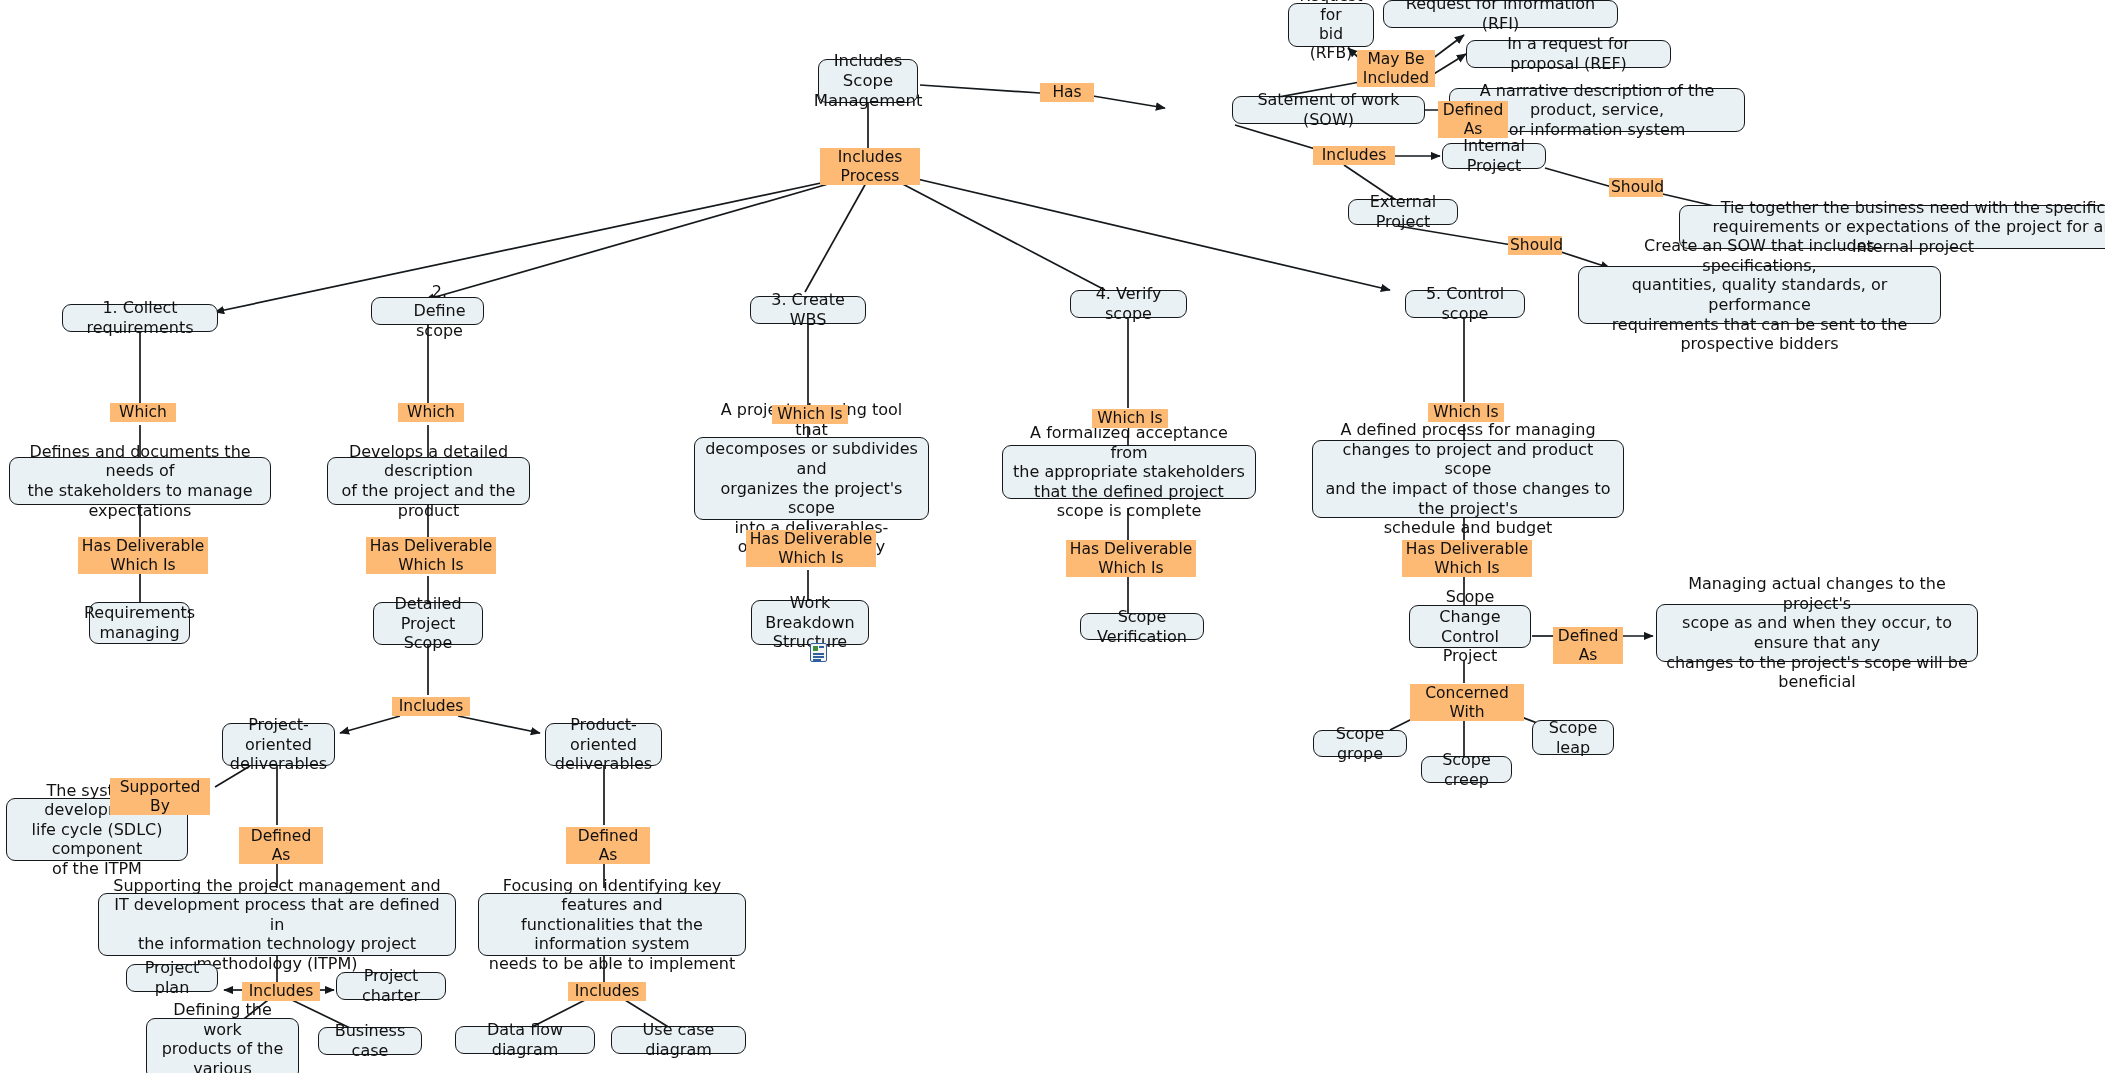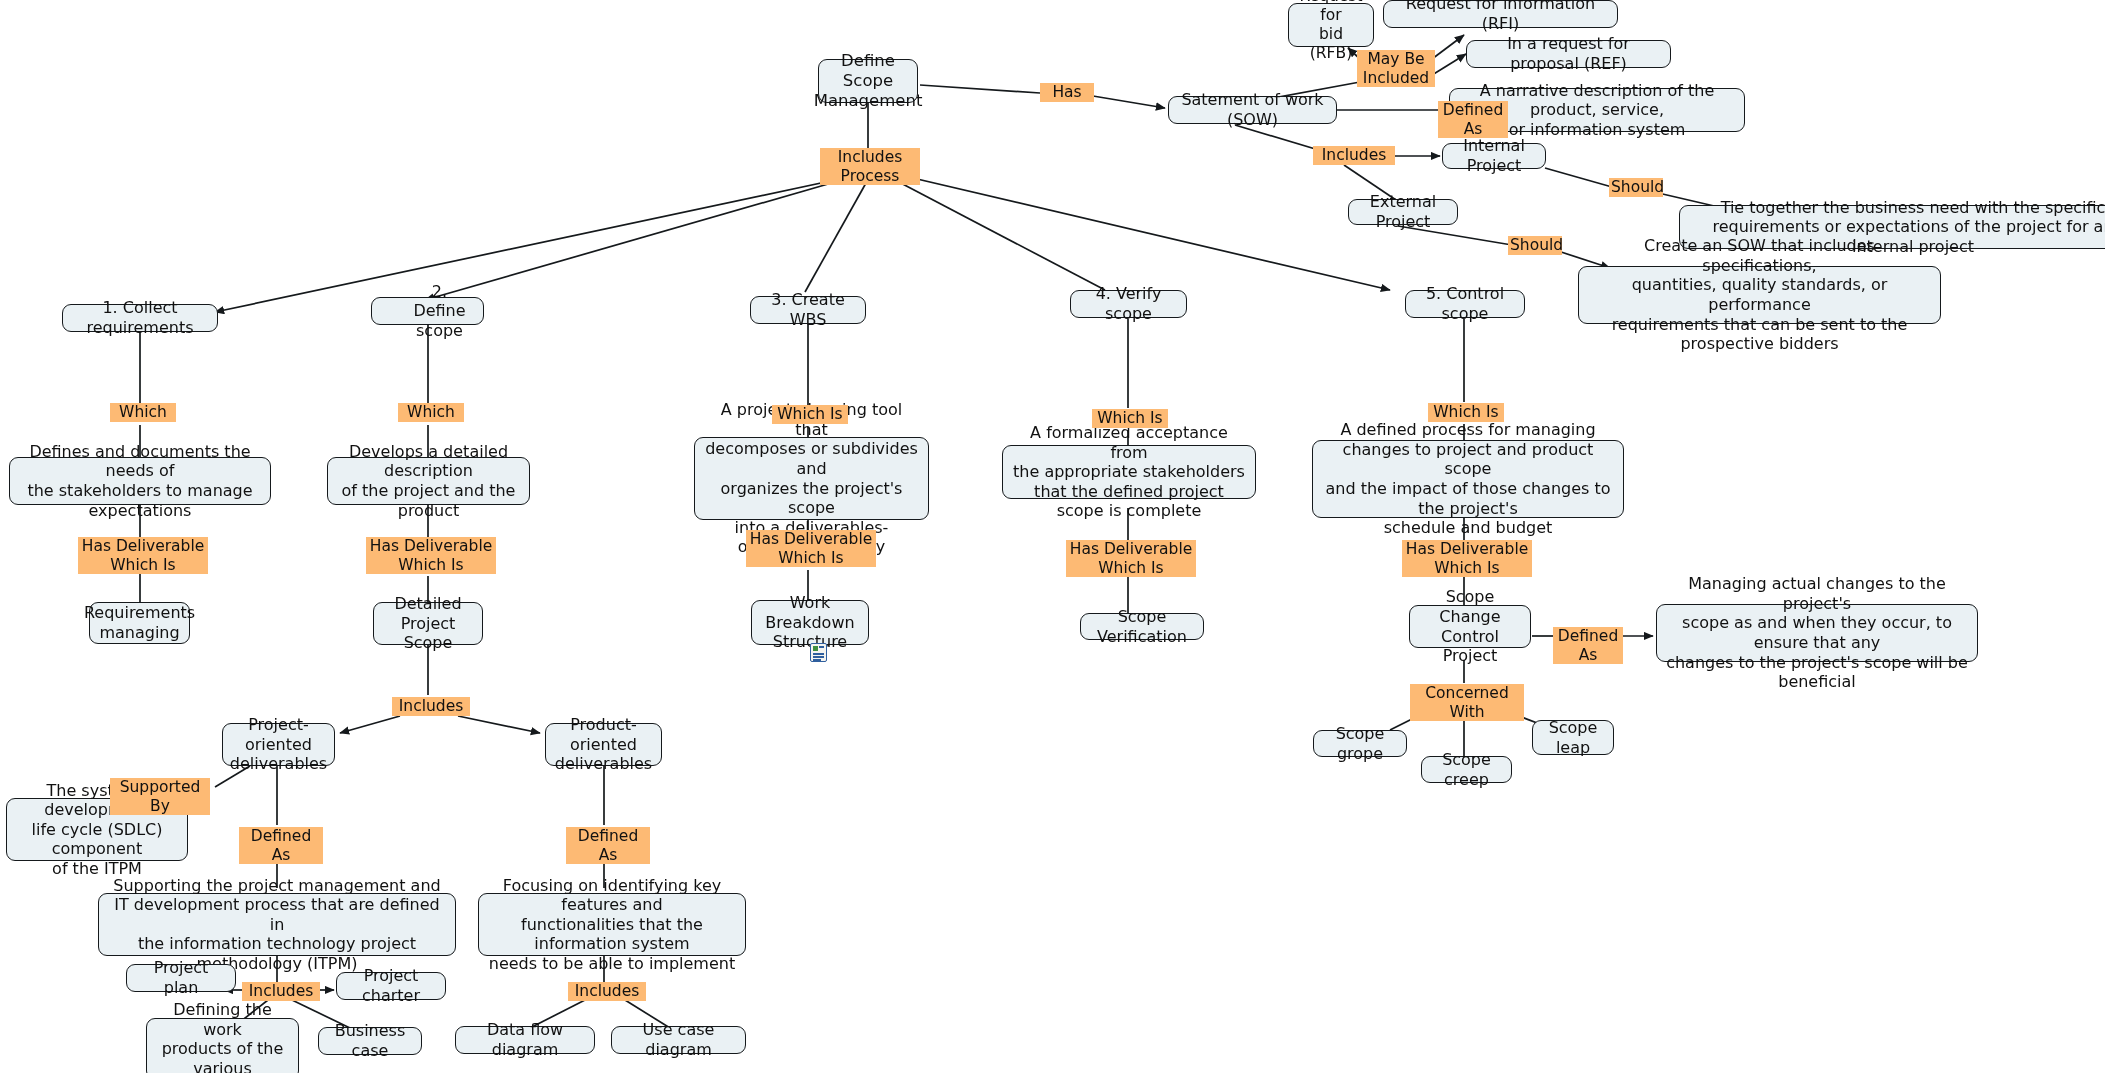--- a/index.html
+++ b/index.html
@@ -160,23 +160,23 @@
       <path d="M1464,660 L1464,683"></path>
 
       <path d="M1440,705 L1390,730"></path>
 
       <path d="M1464,706 L1464,756"></path>
 
       <path d="M1490,705 L1545,726"></path>
     </g>
   </svg>
 
-  <div class="node n-lg" style="left:818px;top:59px;width:100px;height:44px;">Define Scope Management</div>
-
-  <div class="node n-md" style="left:1168px;top:96px;width:169px;height:28px;">Satement of work (SOW)</div>
+  <div class="node n-lg" style="left:818px;top:59px;width:100px;height:44px;">Includes Scope Management</div>
+
+  <div class="node n-md" style="left:1232px;top:96px;width:193px;height:28px;">Satement of work (SOW)</div>
 
   <div class="node n-sm" style="left:1288px;top:3px;width:86px;height:44px;">Request for
 bid (RFB)</div>
   <div class="node n-md" style="left:1383px;top:0px;width:235px;height:28px;">Request for information (RFI)</div>
   <div class="node n-md" style="left:1466px;top:40px;width:205px;height:28px;">In a request for proposal (REF)</div>
 
   <div class="node n-md" style="left:1449px;top:88px;width:296px;height:44px;text-align:center;">A narrative description of the product, service,
 or information system</div>
 
   <div class="node n-md" style="left:1442px;top:143px;width:104px;height:26px;">Internal Project</div>
@@ -242,21 +242,21 @@
   <div class="node n-md" style="left:6px;top:798px;width:182px;height:63px;">The systems development
 life cycle (SDLC) component
 of the ITPM</div>
   <div class="node n-md" style="left:98px;top:893px;width:358px;height:63px;">Supporting the project management and
 IT development process that are defined in
 the information technology project methodology (ITPM)</div>
   <div class="node n-md" style="left:478px;top:893px;width:268px;height:63px;">Focusing on identifying key features and
 functionalities that the information system
 needs to be able to implement</div>
 
-  <div class="node n-md" style="left:126px;top:964px;width:110px;height:28px;">Project plan</div>
+  <div class="node n-md" style="left:126px;top:964px;width:92px;height:28px;">Project plan</div>
   <div class="node n-md" style="left:336px;top:972px;width:110px;height:28px;">Project charter</div>
   <div class="node n-md" style="left:318px;top:1027px;width:104px;height:28px;">Business case</div>
   <div class="node n-md" style="left:146px;top:1018px;width:153px;height:62px;">Defining the work
 products of the various
 ITPM phases</div>
 
   <div class="node n-md" style="left:455px;top:1026px;width:140px;height:28px;">Data flow diagram</div>
   <div class="node n-md" style="left:611px;top:1026px;width:135px;height:28px;">Use case diagram</div>
 
   <div class="elabel" style="left:1040px;top:83px;width:50px;">Has</div>

